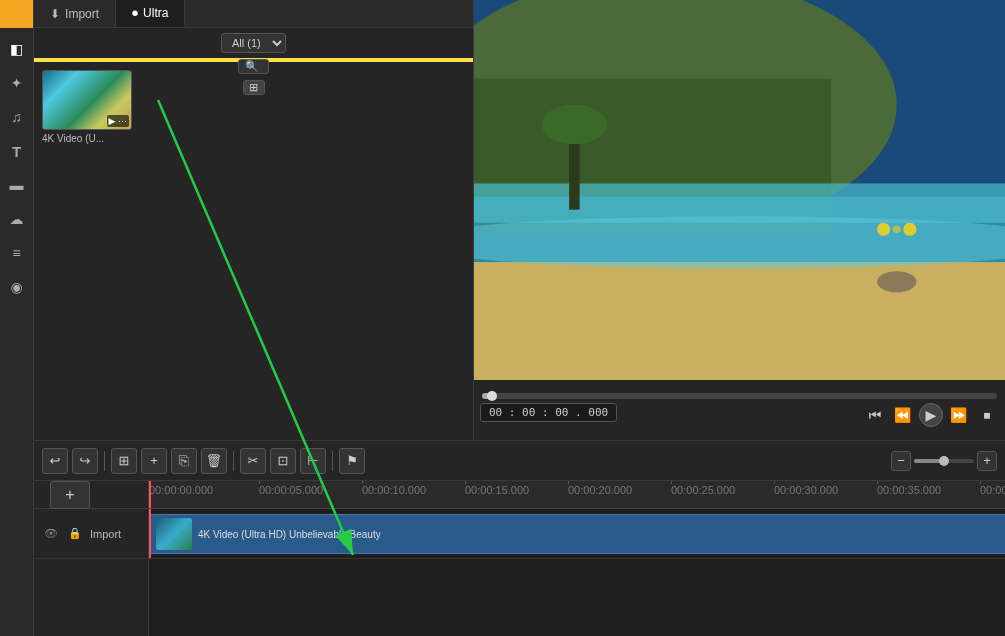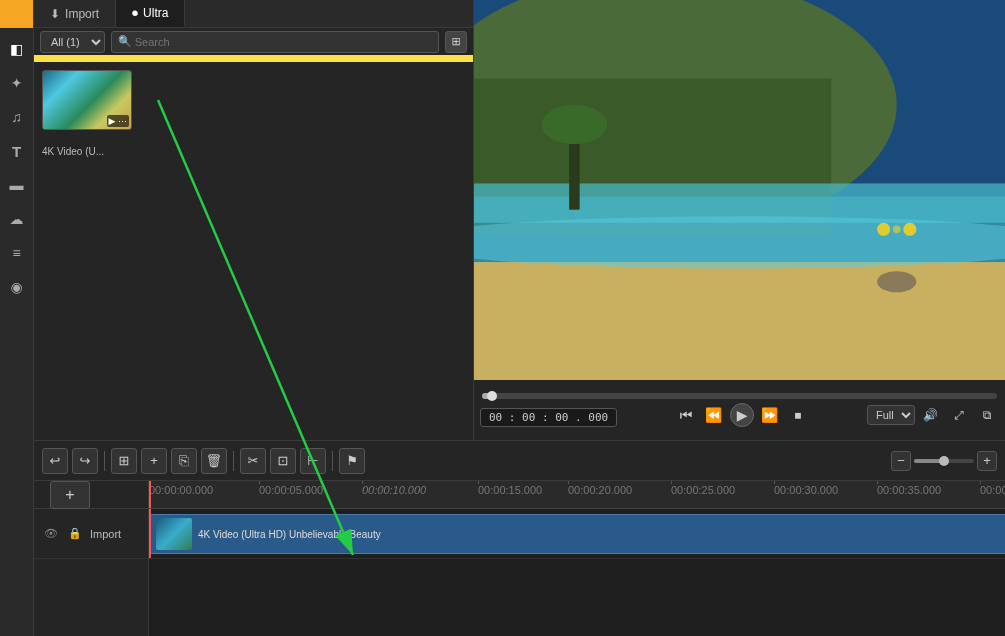--- a/index.html
+++ b/index.html
@@ -92,26 +92,27 @@
       border-right: 1px solid #3a3a3a;
       gap: 5px;
     }
     .media-tab.active {
       background: #1e1e1e;
       color: #fff;
       border-bottom: 2px solid #1e1e1e;
     }
     .media-toolbar {
       display: flex;
+      flex-direction: column;
       align-items: center;
       padding: 5px 6px;
       gap: 6px;
       height: 34px;
       background: #252525;
-      border-bottom: 7px solid #fde047;
+      border-bottom: 4px solid #fde047;
     }
     .media-toolbar select {
       background: #333;
       color: #ccc;
       border: 1px solid #555;
       border-radius: 3px;
       padding: 2px 6px;
       font-size: 11px;
       height: 22px;
     }
@@ -173,21 +174,21 @@
     .media-thumb-label {
       font-size: 9px;
       color: #fff;
       background: rgba(0,0,0,0.6);
       padding: 1px 2px;
       border-radius: 2px;
     }
     .media-item-name {
       font-size: 10px;
       color: #bbb;
-      margin-top: 16px;
+      margin-top: 3px;
       white-space: nowrap;
       overflow: hidden;
       text-overflow: ellipsis;
       max-width: 90px;
     }
 
     
     .preview-panel {
       flex: 1;
       background: #1a1a1a;
@@ -238,21 +239,21 @@
       left: 2%;
       top: 50%;
       transform: translate(-50%, -50%);
       width: 10px;
       height: 10px;
       background: #ddd;
       border-radius: 50%;
     }
     .control-row {
       display: flex;
-      align-items: flex-end;
+      align-items: flex-start;
       justify-content: space-between;
     }
     .timecode {
       background: #1a1a1a;
       border: 1px solid #555;
       color: #ccc;
       font-size: 11px;
       padding: 2px 8px;
       border-radius: 3px;
       font-family: monospace;
@@ -535,21 +536,20 @@
       </div>
       <div class="media-toolbar">
         <select>
           <option>All (1)</option>
           <option>Video</option>
           <option>Audio</option>
           <option>Image</option>
         </select>
         <div class="search-box">
           <span style="color:#888;font-size:11px;margin-right:3px;">🔍</span>
-          <input type="text" placeholder="Search" style="">
         </div>
         <div class="grid-view-btn">⊞</div>
       </div>
       <div class="media-grid">
         <div class="media-item">
           <div class="media-thumb">
             <div style="position:absolute;top:0;left:0;width:100%;height:100%;background:linear-gradient(135deg,#1a6b8a 0%,#4ec9e0 25%,#2a8a5a 55%,#c8c860 75%,#c8a050 100%);border-radius:3px;"></div>
             <span class="media-thumb-label" style="position:relative;z-index:1;">▶ ···</span>
           </div>
           <div class="media-item-name">4K Video (U...</div>
@@ -608,30 +608,20 @@
           <div class="progress-handle"></div>
         </div>
         <div class="control-row">
           <div class="timecode">00 : 00 : 00 . 000</div>
           <div class="playback-btns">
             <button class="ctrl-btn">⏮</button>
             <button class="ctrl-btn">⏪</button>
             <button class="ctrl-btn play-btn">▶</button>
             <button class="ctrl-btn">⏩</button>
             <button class="ctrl-btn">⏹</button>
-          </div>
-          <div class="right-controls">
-            <select class="quality-select">
-              <option>Full</option>
-              <option>1/2</option>
-              <option>1/4</option>
-            </select>
-            <button class="ctrl-btn" style="font-size:12px;">🔊</button>
-            <button class="ctrl-btn" style="font-size:12px;">⤢</button>
-            <button class="ctrl-btn" style="font-size:12px;">⧉</button>
           </div>
         </div>
       </div>
     </div>
   </div>
 
   <div class="timeline-area">
     <div class="timeline-toolbar">
       <div class="tl-btn">↩</div>
       <div class="tl-btn">↪</div>
@@ -668,22 +658,22 @@
             <div class="track-icon-btn">🔒</div>
             <div class="track-name">Import</div>
           </div>
         </div>
       </div>
 
       <div class="timeline-ruler-and-tracks">
         <div class="timeline-ruler">
           <div class="ruler-tick" style="left:0px;">00:00:00.000</div>
           <div class="ruler-tick" style="left:110px;">00:00:05.000</div>
-          <div class="ruler-tick" style="left:213px;font-style:italic;">00:00:10.000</div>
-          <div class="ruler-tick" style="left:316px;margin-left:13px;">00:00:15.000</div>
+          <div class="ruler-tick" style="left:213px;">00:00:10.000</div>
+          <div class="ruler-tick" style="left:316px;">00:00:15.000</div>
           <div class="ruler-tick" style="left:419px;">00:00:20.000</div>
           <div class="ruler-tick" style="left:522px;">00:00:25.000</div>
           <div class="ruler-tick" style="left:625px;">00:00:30.000</div>
           <div class="ruler-tick" style="left:728px;">00:00:35.000</div>
           <div class="ruler-tick" style="left:831px;">00:00:40.000</div>
 
           <div class="timeline-playhead"></div>
         </div>
         <div class="timeline-tracks">
           <div class="track-row">

